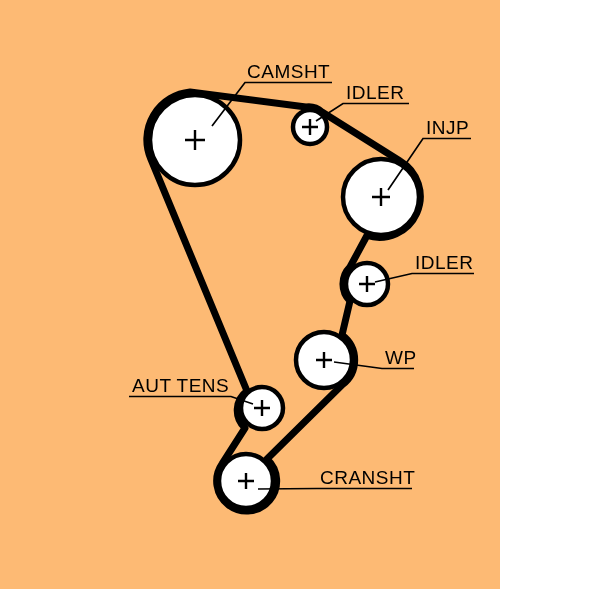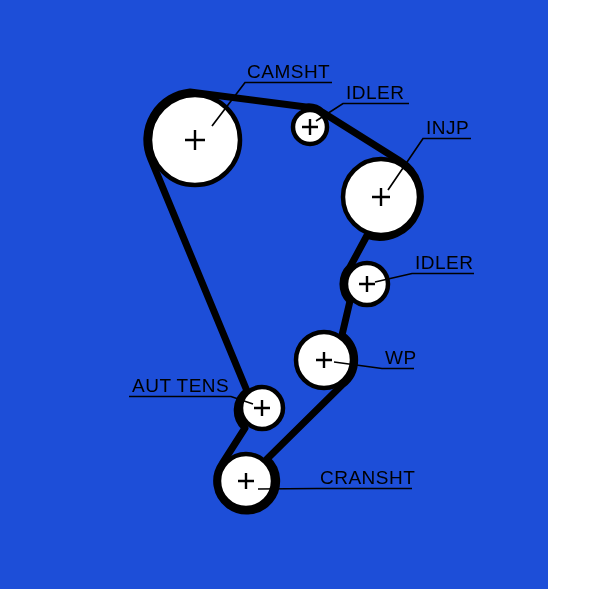--- a/index.html
+++ b/index.html
@@ -2,23 +2,23 @@
 <html><head>
 <meta charset="utf-8">
 <style>
   html, body {
     margin: 0;
     padding: 0;
     background: #ffffff;
   }
   .stage {
     position: relative;
-    width: 548px;
+    width: 500px;
     height: 589px;
-    background: #1d4ed8;
+    background: #fdba74;
     overflow: hidden;
   }
   svg { display: block; }
   .belt {
     fill: none;
     stroke: #000000;
     stroke-width: 7;
     stroke-linejoin: round;
     stroke-linecap: round;
   }

